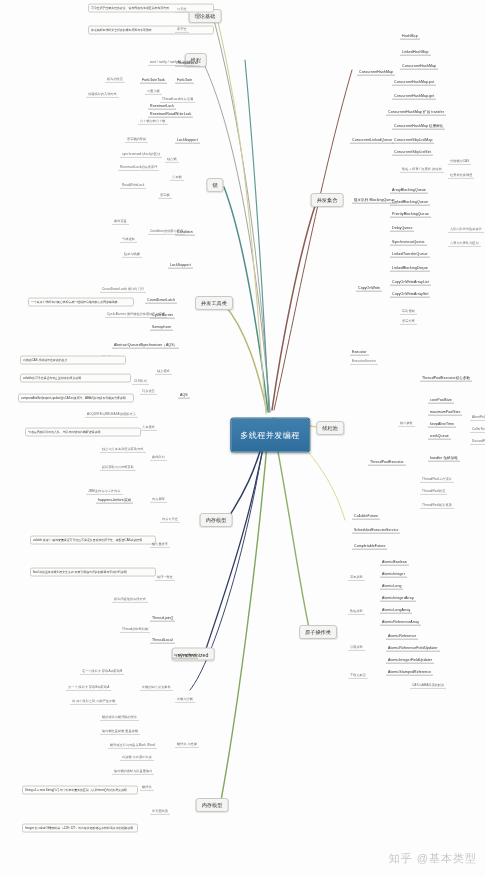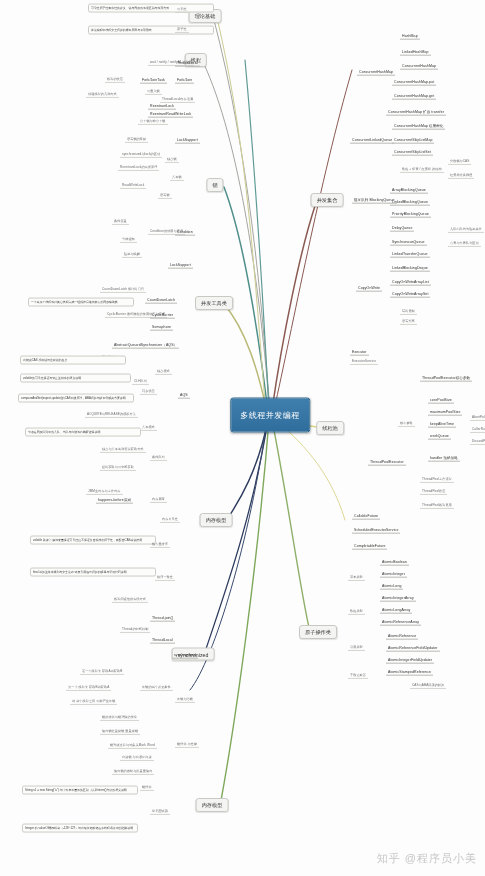--- a/index.html
+++ b/index.html
@@ -18,20 +18,21 @@
     color:#ffffff;
     border:1px solid #2b6288;
     border-radius:3px;
     font-size:8px;
     letter-spacing:.5px;
     padding:11px 9px;
     white-space:nowrap;
     box-shadow:0 1px 2px rgba(0,0,0,.25);
     transform:translate(-50%,-50%);
     text-align:center;
+    margin-top:20px;
   }
 
   
   .branch{
     position:absolute;
     background:#f4f4f2;
     border:1px solid #c9c9c4;
     border-radius:3px;
     font-size:5.2px;
     color:#333;
@@ -256,14 +257,14 @@
       <div class="node" style="left: 386px; top: 648px;">AtomicReferenceFieldUpdater</div>
       <div class="node" style="left: 386px; top: 660px;">AtomicIntegerFieldUpdater</div>
       <div class="node" style="left: 386px; top: 672px;">AtomicStampedReference</div>
       <div class="node sm" style="left: 348px; top: 578px;">基本类型</div>
       <div class="node sm" style="left: 348px; top: 612px;">数组类型</div>
       <div class="node sm" style="left: 348px; top: 648px;">引用类型</div>
       <div class="node sm" style="left: 348px; top: 676px;">字段更新器</div>
       <div class="node sm" style="left: 410px; top: 686px;">CAS与ABA问题的解决</div>
     </div>
 
-  <div class="watermark">知乎 @程序员小美</div>
+  <div class="watermark">知乎 @基本类型</div>
 </div>
 
 </body></html>

